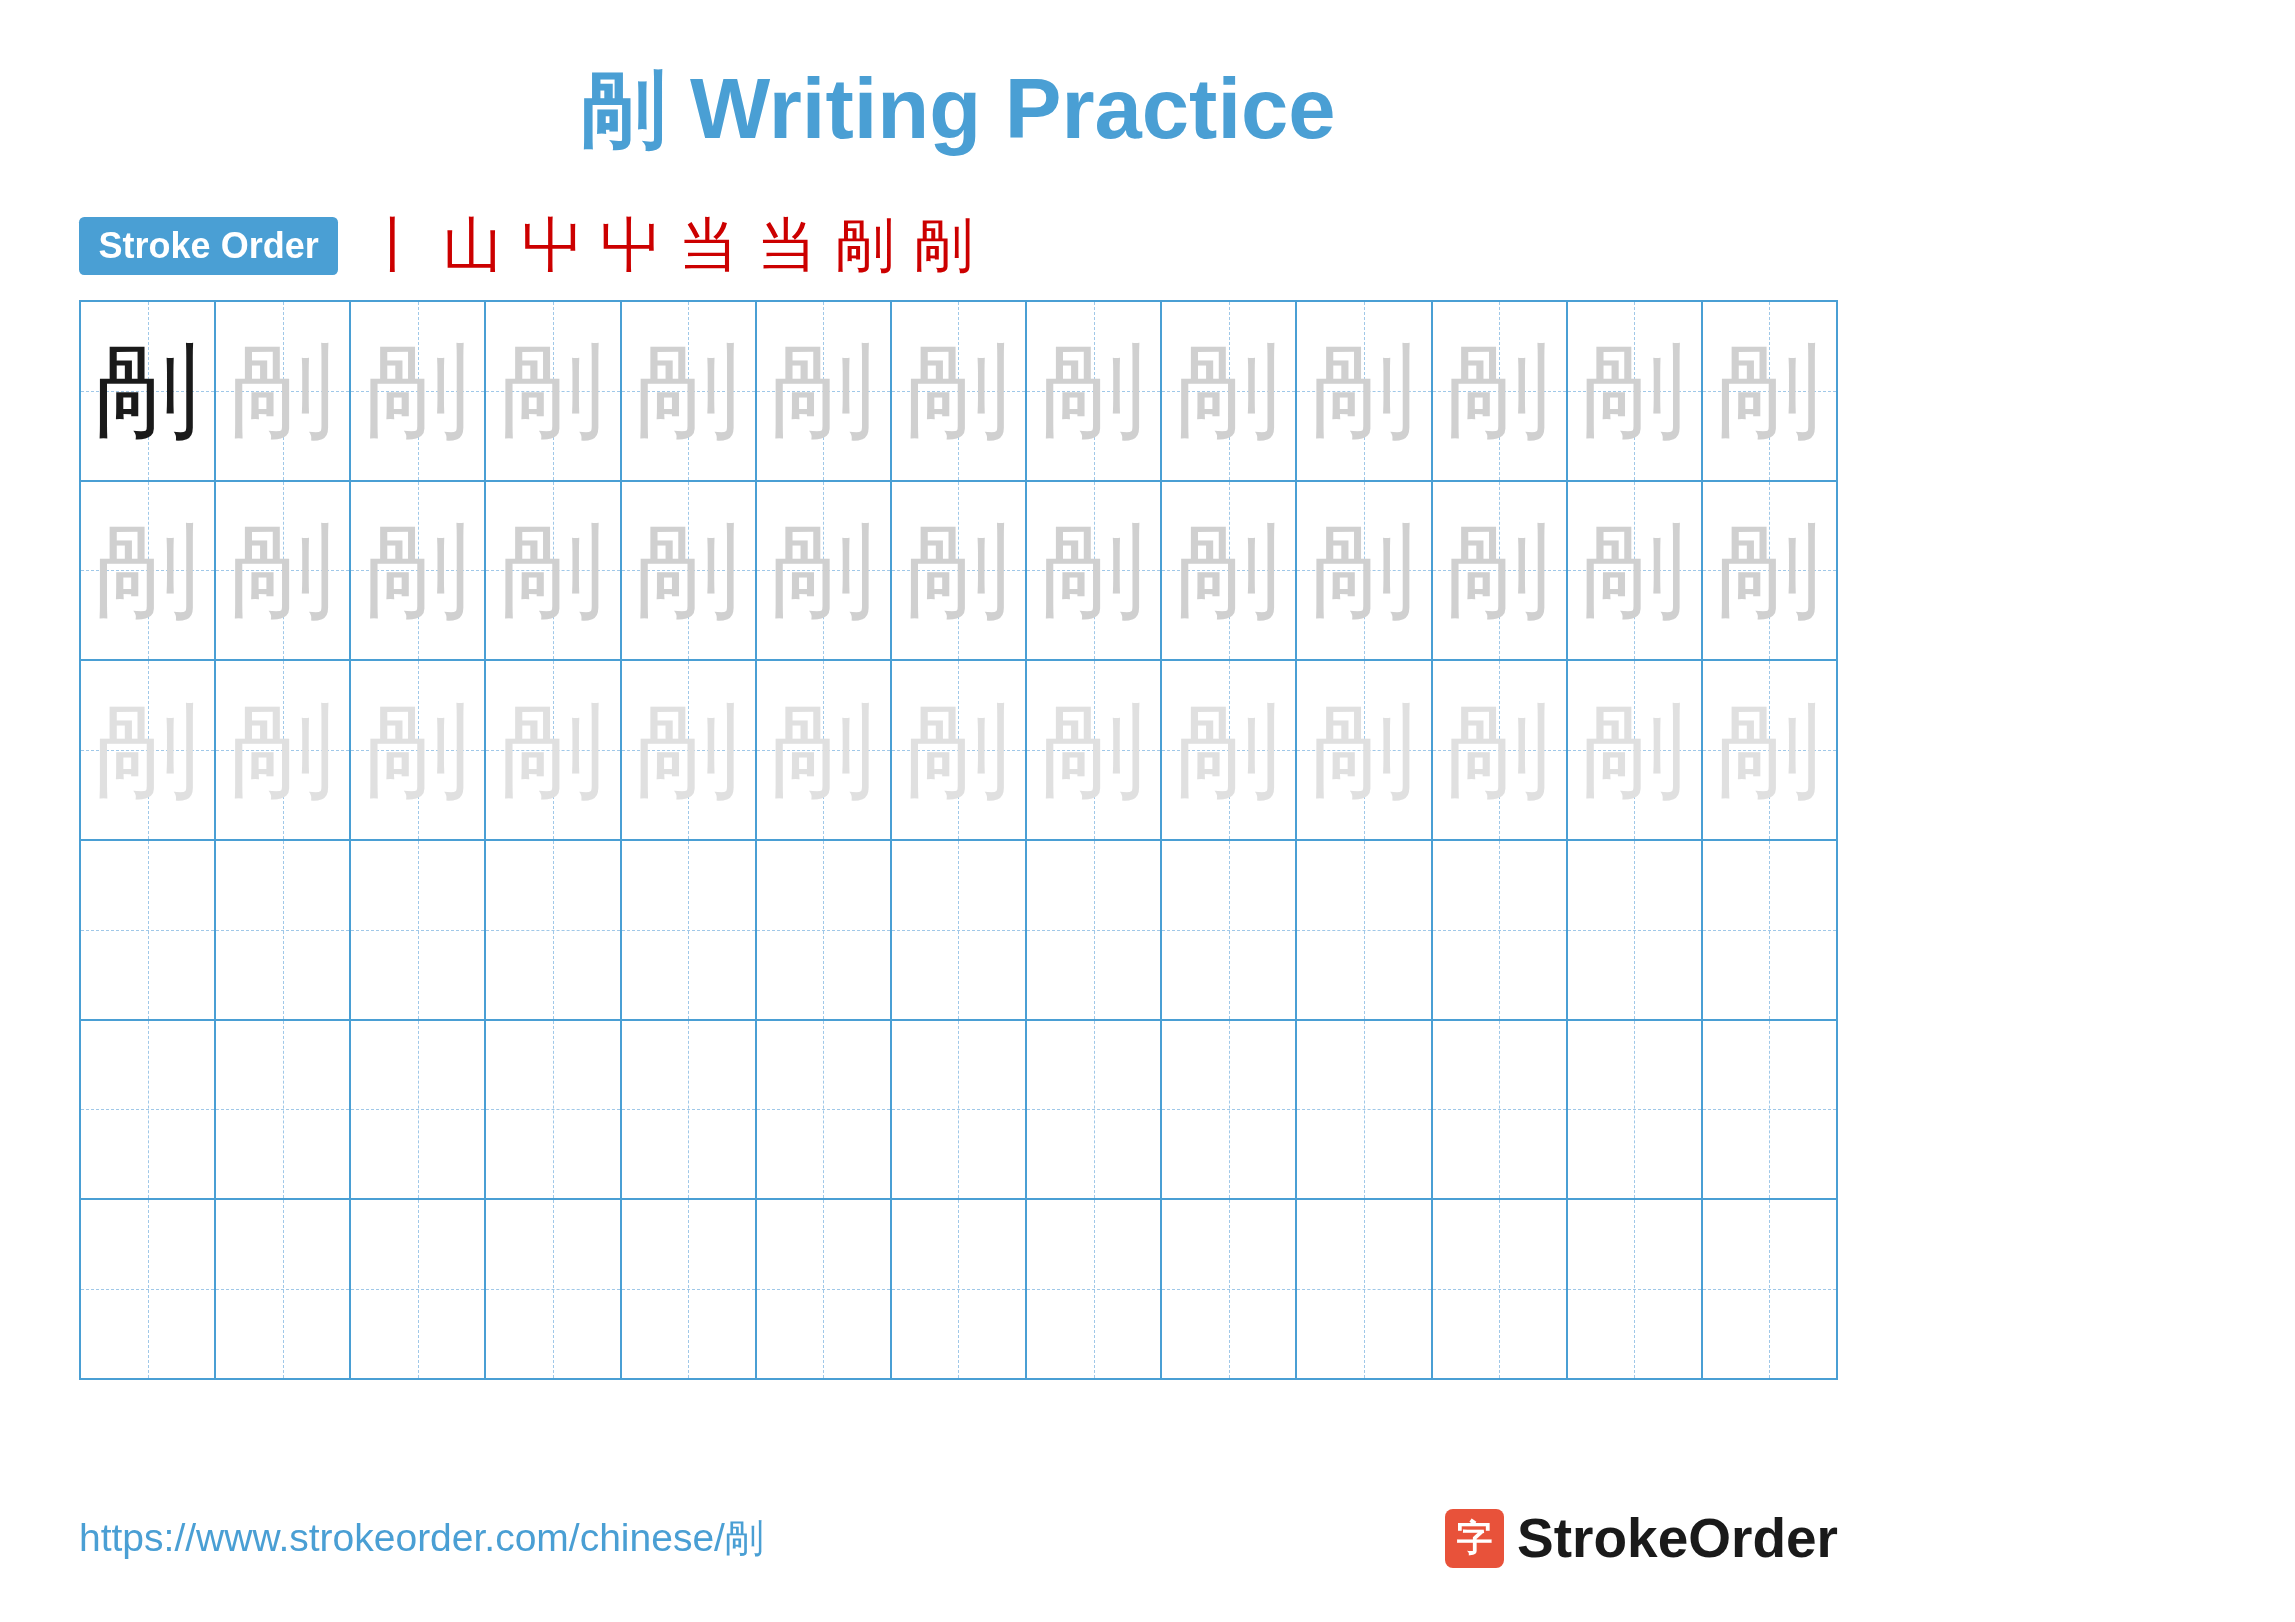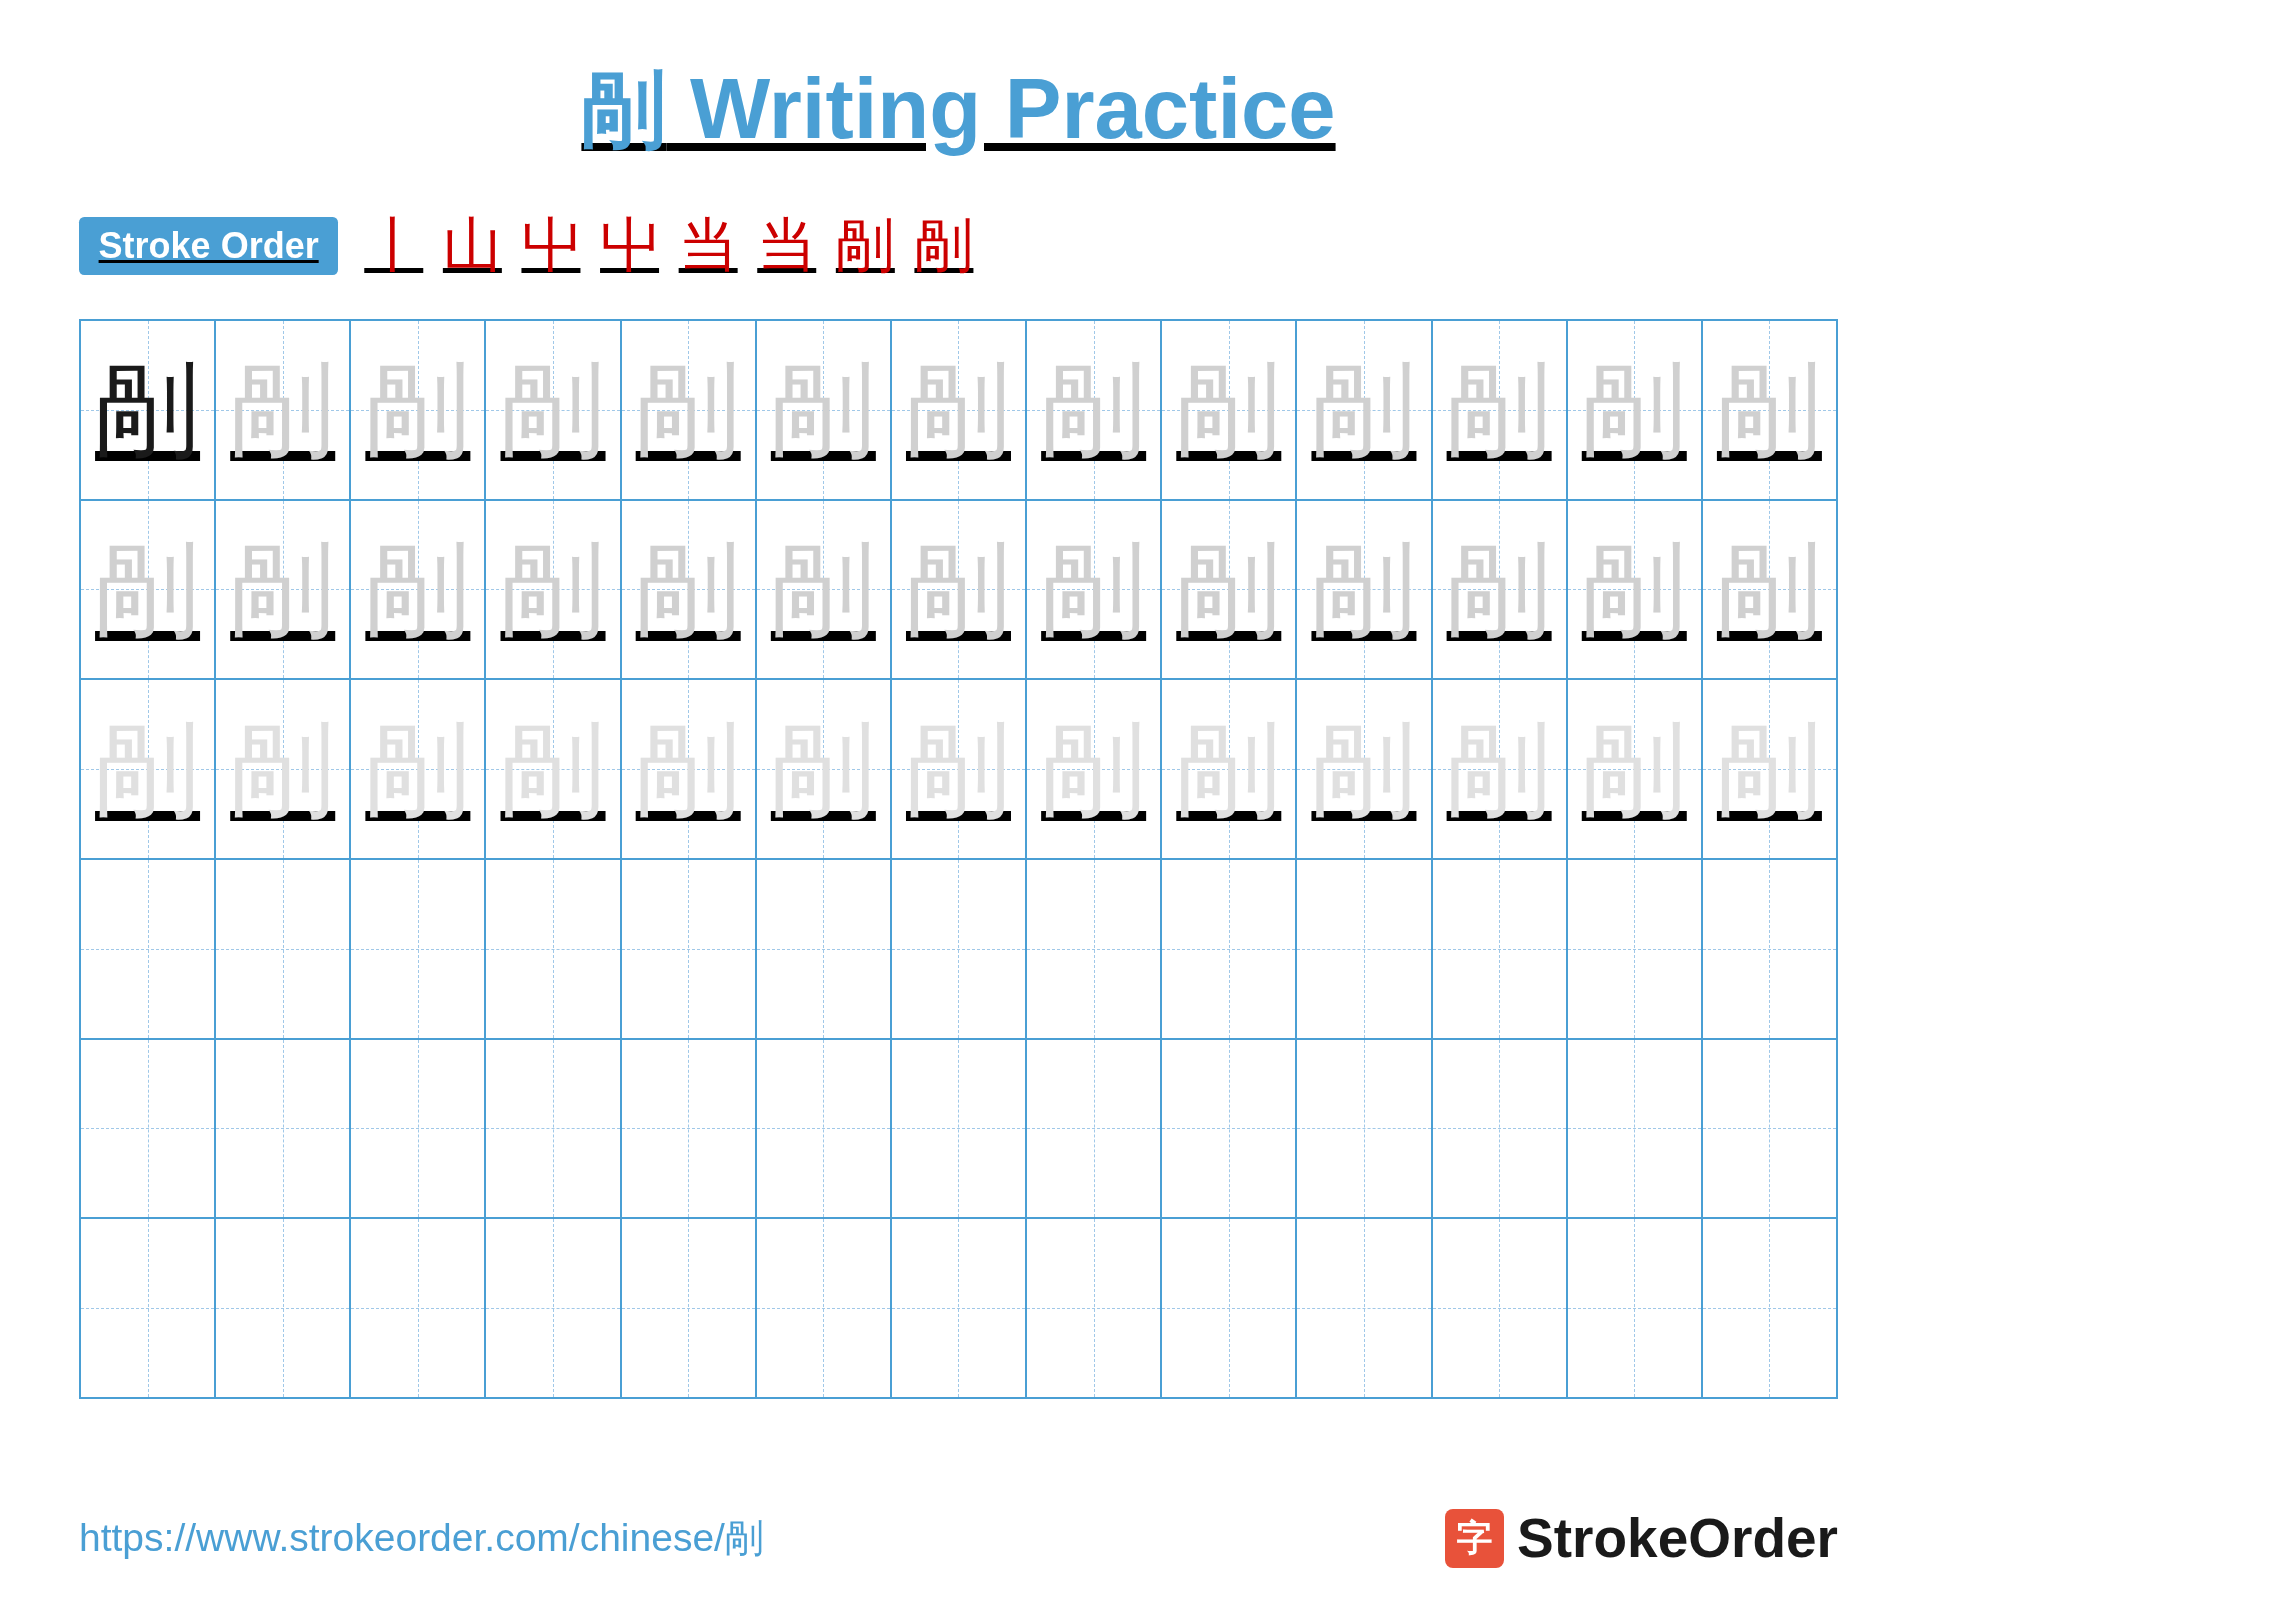--- a/index.html
+++ b/index.html
@@ -11,36 +11,35 @@
       position: relative;
       overflow: hidden;
     }
 
     .page {
       width: 1917px;
       height: 1622px;
       background: #fff;
       position: relative;
       padding: 52px 79px;
-      text-decoration: underline;
     }
 
     .title {
       text-align: center;
       font-size: 85px;
       color: #4a9fd4;
       font-weight: bold;
       margin-bottom: 39px;
       font-family: Arial, sans-serif;
     }
 
     .stroke-order-row {
       display: flex;
       align-items: center;
-      margin-bottom: 33px;
+      margin-bottom: 14px;
       gap: 26px;
     }
 
     .stroke-order-badge {
       background: #4a9fd4;
       color: white;
       font-size: 36px;
       font-family: Arial, sans-serif;
       font-weight: bold;
       padding: 7.9px 19.6px;

